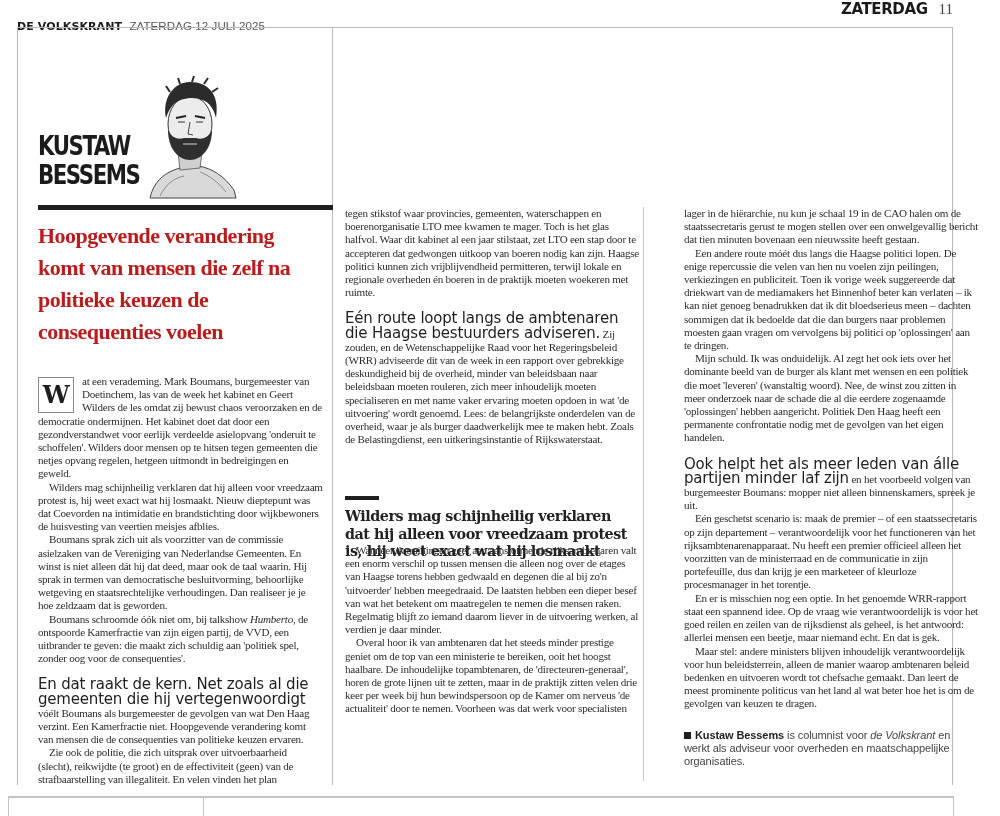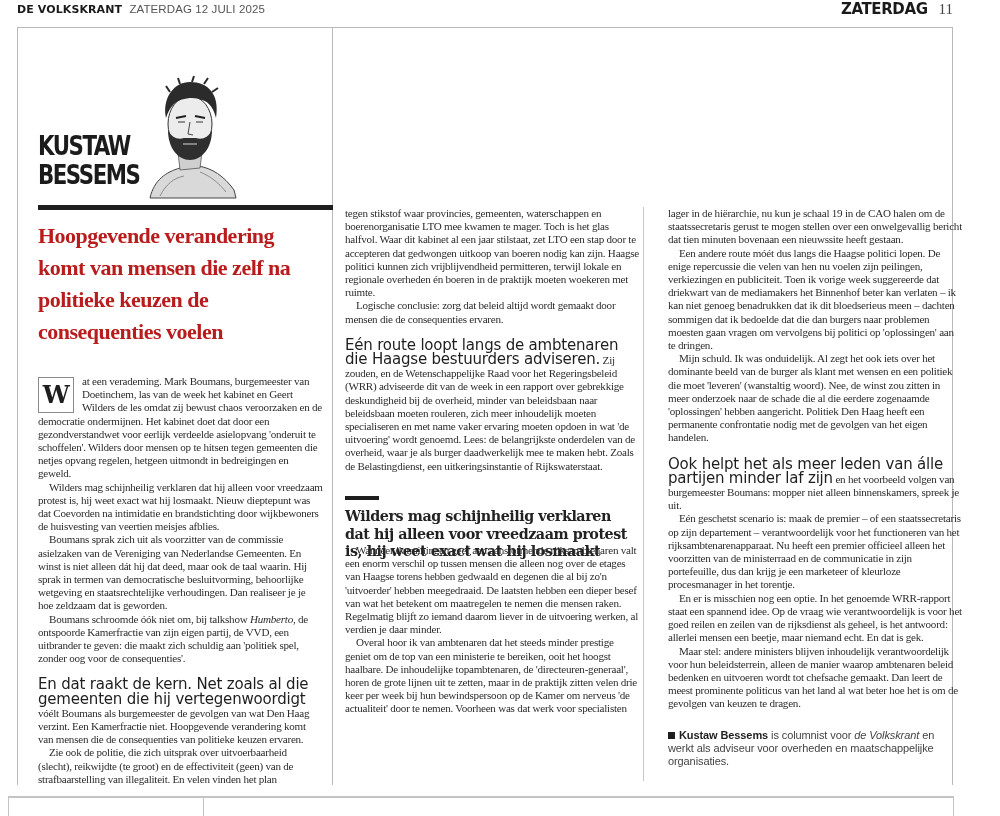--- a/index.html
+++ b/index.html
@@ -1,19 +1,19 @@
 <!DOCTYPE html>
 <html><head>
 <meta charset="utf-8">
 <style>
   * { box-sizing: border-box; margin: 0; padding: 0; }
   html, body { width: 1000px; height: 816px; background: #ffffff; overflow: hidden; }
   body { position: relative; font-family: "DejaVu Serif", "Liberation Serif", serif; color: #2a2a2a; }
 
-  .masthead { position: absolute; left: 17px; top: 3px; font-family: "Liberation Sans", sans-serif; font-size: 11.5px; letter-spacing: 0.1px; }
+  .masthead { position: absolute; left: 17px; top: 20px; font-family: "Liberation Sans", sans-serif; font-size: 11.5px; letter-spacing: 0.1px; }
   .masthead .brand { font-weight: 900; color: #1a1a1a; font-family: "DejaVu Sans", sans-serif; font-size: 11px; }
   .masthead .date { color: #555; margin-left: 4px; font-weight: 400; }
   .pagemark { position: absolute; right: 47px; top: 0px; font-family: "Liberation Sans", sans-serif; }
   .pagemark .day { font-weight: 900; font-size: 15px; color: #1a1a1a; font-family: "DejaVu Sans", sans-serif; letter-spacing: -0.4px; }
   .pagemark .num { font-size: 15px; color: #444; font-family: "Liberation Serif", serif; margin-left: 11px; }
 
   .frame { position: absolute; left: 17px; top: 27px; width: 936px; height: 758px; border: 1px solid #b9b9b9; border-bottom: none; }
   .frame-divider { position: absolute; left: 332px; top: 27px; width: 1px; height: 758px; background: #b9b9b9; }
   .frame2 { position: absolute; left: 8px; top: 796px; width: 946px; height: 20px; border-top: 2px solid #c4c4c4; border-left: 1px solid #c4c4c4; border-right: 1px solid #c4c4c4; }
   .frame2-divider { position: absolute; left: 203px; top: 798px; width: 1px; height: 18px; background: #c4c4c4; }
@@ -24,21 +24,21 @@
 
   .headline { position: absolute; left: 38px; top: 220px; width: 285px; font-family: "Liberation Serif", serif; font-size: 22px; line-height: 32px; color: #b91c1c; letter-spacing: -0.5px; }
 
   .col { position: absolute; font-size: 11.1px; line-height: 13.2px; color: #2c2c2c; letter-spacing: -0.25px; font-family: "Liberation Serif", serif; }
   .col p { text-indent: 0; }
   .col p.ind { text-indent: 11px; }
   .col .gap { height: 13px; }
   .col b.lead { font-family: "DejaVu Sans", sans-serif; font-weight: 400; font-size: 15px; letter-spacing: -0.2px; color: #1e1e1e; }
   .col1 { left: 38px; top: 375px; width: 285px; }
   .col2 { left: 345px; top: 207px; width: 294px; }
-  .col3 { left: 668px; top: 207px; width: 294px; }
+  .col3 { left: 684px; top: 207px; width: 294px; }
   .col-sep { position: absolute; width: 1px; background: #c7c7c7; }
 
   .dropcap { float: left; width: 36px; height: 36px; border: 1.2px solid #8a8a8a; margin: 2px 8px 0 0; display: flex; align-items: center; justify-content: center; font-family: "DejaVu Serif", serif; font-weight: 700; font-size: 24px; color: #1e1e1e; }
 
   .pull-rule { position: absolute; left: 345px; top: 496px; width: 34px; height: 4px; background: #1e1e1e; }
   .pull { position: absolute; left: 345px; top: 508px; width: 290px; font-family: "DejaVu Serif", serif; font-weight: 700; font-size: 14.3px; line-height: 17.5px; color: #222; letter-spacing: -0.45px; }
 
   .bio { margin-top: 0; font-family: "Liberation Sans", sans-serif; font-size: 11px; line-height: 13px; color: #444; letter-spacing: -0.1px; }
   .bio .sq { display: inline-block; width: 7px; height: 7px; background: #1e1e1e; margin-right: 4px; vertical-align: 0px; }
   .bio b { font-weight: 700; color: #1e1e1e; }
@@ -97,21 +97,20 @@
   <p class="ind">Wilders mag schijnheilig verklaren dat hij alleen voor vreedzaam protest is, hij weet exact wat hij losmaakt. Nieuw dieptepunt was dat Coevorden na intimidatie en brandstichting door wijkbewoners de huisvesting van veertien meisjes afblies.</p>
   <p class="ind">Boumans sprak zich uit als voorzitter van de commissie asielzaken van de Vereniging van Nederlandse Gemeenten. En winst is niet alleen dát hij dat deed, maar ook de taal waarin. Hij sprak in termen van democratische besluitvorming, behoorlijke wetgeving en staatsrechtelijke verhoudingen. Dan realiseer je je hoe zeldzaam dat is geworden.</p>
   <p class="ind"><span>Boumans schroomde óók niet om, bij talkshow </span><em>Humberto</em><span>, de ontspoorde Kamerfractie van zijn eigen partij, de VVD, een uitbrander te geven: die maakt zich schuldig aan 'politiek spel, zonder oog voor de consequenties'.</span></p>
   <div class="gap"></div>
   <p><b class="lead">En dat raakt de kern. Net zoals al die gemeenten die hij vertegenwoordigt</b><span> vóélt Boumans als burgemeester de gevolgen van wat Den Haag verzint. Een Kamerfractie niet. Hoopgevende verandering komt van mensen die de consequenties van politieke keuzen ervaren.</span></p>
   <p class="ind">Zie ook de politie, die zich uitsprak over uitvoerbaarheid (slecht), reikwijdte (te groot) en de effectiviteit (geen) van de strafbaarstelling van illegaliteit. En velen vinden het plan</p>
 </div>
 
 <div class="col col2">
   <p>tegen stikstof waar provincies, gemeenten, waterschappen en boerenorganisatie LTO mee kwamen te mager. Toch is het glas halfvol. Waar dit kabinet al een jaar stilstaat, zet LTO een stap door te accepteren dat gedwongen uitkoop van boeren nodig kan zijn. Haagse politici kunnen zich vrijblijvendheid permitteren, terwijl lokale en regionale overheden én boeren in de praktijk moeten woekeren met ruimte.</p>
-  <p class="ind">Logische conclusie: zorg dat beleid altijd wordt gemaakt door mensen die de consequenties ervaren.</p>
   <div class="gap"></div>
   <p><b class="lead">Eén route loopt langs de ambtenaren die Haagse bestuurders adviseren.</b><span> Zij zouden, en de Wetenschappelijke Raad voor het Regeringsbeleid (WRR) adviseerde dit van de week in een rapport over gebrekkige deskundigheid bij de overheid, minder van beleidsbaan naar beleidsbaan moeten rouleren, zich meer inhoudelijk moeten specialiseren en met name vaker ervaring moeten opdoen in wat 'de uitvoering' wordt genoemd. Lees: de belangrijkste onderdelen van de overheid, waar je als burger daadwerkelijk mee te maken hebt. Zoals de Belastingdienst, een uitkeringsinstantie of Rijkswaterstaat.</span></p>
 </div>
 
 <div class="pull-rule"></div>
 <div class="pull">Wilders mag schijnheilig verklaren dat hij alleen voor vreedzaam protest is, hij weet exact wat hij losmaakt</div>
 
 <div class="col col2" style="top:544px;">
   <p class="ind">Wanneer ik trainingen geef aan aanstormende rijksambtenaren valt een enorm verschil op tussen mensen die alleen nog over de etages van Haagse torens hebben gedwaald en degenen die al bij zo'n 'uitvoerder' hebben meegedraaid. De laatsten hebben een dieper besef van wat het betekent om maatregelen te nemen die mensen raken. Regelmatig blijft zo iemand daarom liever in de uitvoering werken, al verdien je daar minder.</p>
   <p class="ind">Overal hoor ik van ambtenaren dat het steeds minder prestige geniet om de top van een ministerie te bereiken, ooit het hoogst haalbare. De inhoudelijke topambtenaren, de 'directeuren-generaal', horen de grote lijnen uit te zetten, maar in de praktijk zitten velen drie keer per week bij hun bewindspersoon op de Kamer om nerveus 'de actualiteit' door te nemen. Voorheen was dat werk voor specialisten</p>

